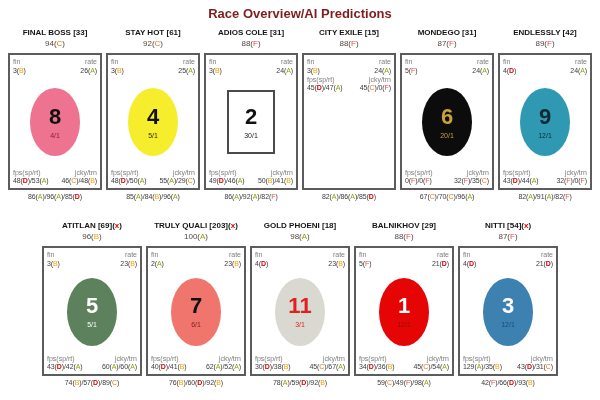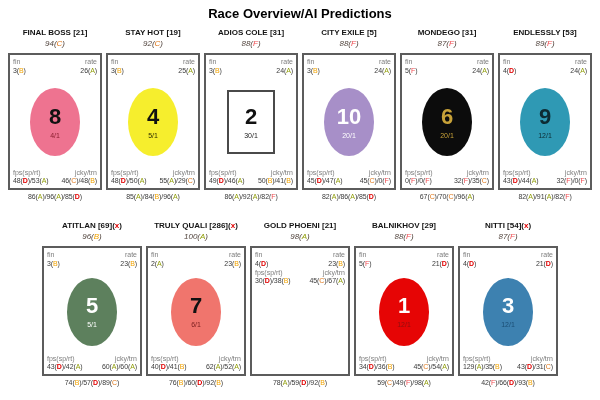--- a/index.html
+++ b/index.html
@@ -1,25 +1,25 @@
 <!DOCTYPE html>
 <html><head>
 <meta charset="utf-8">
 <style>
   html,body{margin:0;padding:0;width:600px;height:400px;overflow:hidden;background:#ffffff;
     font-family:"Liberation Sans",sans-serif;}
-  .title{ text-align:center;font-weight:bold;font-size:13px;color:#000000;padding-top:6px;}
+  .title{ text-align:center;font-weight:bold;font-size:13px;color:#7f1d1d;padding-top:6px;}
   .row{display:flex;justify-content:center;gap:4px;}
   .row-top{margin-top:5px;}
   .row-bottom{margin-top:16px;}
   .card{display:flex;flex-direction:column;align-items:center;}
   .row-top .card{width:94px;}
   .row-bottom .card{width:100px;}
   .card-name{font-size:8px;font-weight:bold;color:#141414;height:13px;display:flex;align-items:center;white-space:nowrap;}
-  .card-score{font-size:8px;color:#53463f;height:14px;font-style:italic;}
+  .card-score{font-size:8px;color:#53463f;height:14px;}
   .box{width:100%;box-sizing:border-box;border:2px solid #5c5c5c;background:#fff;
     display:flex;flex-direction:column;padding:3px 3px 2px 3px;}
   .row-top .box{height:137px;}
   .row-bottom .box{height:130px;}
   .line{display:flex;justify-content:space-between;align-items:baseline;line-height:1.25;}
   .lbl{font-size:7px;color:#7d7d7d;}
   .val{font-size:7px;color:#3a3a3a;letter-spacing:-0.1px;white-space:nowrap;}
   .mid{flex:1;display:flex;align-items:center;justify-content:center;}
   .shape{display:flex;flex-direction:column;align-items:center;justify-content:center;}
   .shape.oval{width:50px;height:68px;border-radius:50%;}
@@ -29,21 +29,21 @@
   .footer{font-size:7px;color:#3a3a3a;margin-top:3px;height:10px;letter-spacing:-0.1px;white-space:nowrap;}
 </style>
 </head>
 <body>
 
 <div class="title">Race Overview/AI Predictions</div>
 
 <div class="row row-top" id="row1">
   <div class="card">
     <div class="card-name">
-        <span class="nm">FINAL BOSS [21]</span>
+        <span class="nm">FINAL BOSS [33]</span>
         <span class="flag"></span>
       </div>
     <div class="card-score">94(<span style="color:#e0791c">C</span>)</div>
     <div class="box">
       <div class="line">
         <span class="lbl lbl-fin">fin</span>
         <span class="lbl lbl-rate">rate</span>
       </div>
       <div class="line">
         <span class="val v-fin">3(<span style="color:#f0a202">B</span>)</span>
@@ -62,21 +62,21 @@
       <div class="line">
         <span class="val v-fps">48(<span style="color:#e00000;font-weight:bold">D</span>)/53(<span style="color:#8f9c06">A</span>)</span>
         <span class="val v-jcky">46(<span style="color:#e0791c">C</span>)/48(<span style="color:#f0a202">B</span>)</span>
       </div>
     </div>
     <div class="footer">86(<span style="color:#8f9c06">A</span>)/96(<span style="color:#8f9c06">A</span>)/85(<span style="color:#e00000;font-weight:bold">D</span>)</div>
   </div>
 
   <div class="card">
     <div class="card-name">
-        <span class="nm">STAY HOT [19]</span>
+        <span class="nm">STAY HOT [61]</span>
         <span class="flag"></span>
       </div>
     <div class="card-score">92(<span style="color:#e0791c">C</span>)</div>
     <div class="box">
       <div class="line">
         <span class="lbl lbl-fin">fin</span>
         <span class="lbl lbl-rate">rate</span>
       </div>
       <div class="line">
         <span class="val v-fin">3(<span style="color:#f0a202">B</span>)</span>
@@ -128,38 +128,32 @@
       <div class="line">
         <span class="val v-fps">49(<span style="color:#e00000;font-weight:bold">D</span>)/46(<span style="color:#8f9c06">A</span>)</span>
         <span class="val v-jcky">50(<span style="color:#f0a202">B</span>)/41(<span style="color:#f0a202">B</span>)</span>
       </div>
     </div>
     <div class="footer">86(<span style="color:#8f9c06">A</span>)/92(<span style="color:#8f9c06">A</span>)/82(<span style="color:#ef4b50">F</span>)</div>
   </div>
 
   <div class="card">
     <div class="card-name">
-        <span class="nm">CITY EXILE [5]</span>
+        <span class="nm">CITY EXILE [15]</span>
         <span class="flag"></span>
       </div>
     <div class="card-score">88(<span style="color:#ef4b50">F</span>)</div>
     <div class="box">
       <div class="line">
         <span class="lbl lbl-fin">fin</span>
         <span class="lbl lbl-rate">rate</span>
       </div>
       <div class="line">
         <span class="val v-fin">3(<span style="color:#f0a202">B</span>)</span>
         <span class="val v-rate">24(<span style="color:#8f9c06">A</span>)</span>
-      </div>
-      <div class="mid">
-        <div class="shape oval" style="background: rgb(167, 143, 200);">
-          <span class="num" style="color: rgb(255, 255, 255);">10</span>
-          <span class="odds" style="color: rgb(255, 255, 255);">20/1</span>
-        </div>
       </div>
       <div class="line">
         <span class="lbl lbl-fps">fps(sp/rt)</span>
         <span class="lbl lbl-jcky">jcky/trn</span>
       </div>
       <div class="line">
         <span class="val v-fps">45(<span style="color:#e00000;font-weight:bold">D</span>)/47(<span style="color:#8f9c06">A</span>)</span>
         <span class="val v-jcky">45(<span style="color:#e0791c">C</span>)/0(<span style="color:#ef4b50">F</span>)</span>
       </div>
     </div>
@@ -194,21 +188,21 @@
       <div class="line">
         <span class="val v-fps">0(<span style="color:#ef4b50">F</span>)/0(<span style="color:#ef4b50">F</span>)</span>
         <span class="val v-jcky">32(<span style="color:#ef4b50">F</span>)/35(<span style="color:#e0791c">C</span>)</span>
       </div>
     </div>
     <div class="footer">67(<span style="color:#e0791c">C</span>)/70(<span style="color:#e0791c">C</span>)/96(<span style="color:#8f9c06">A</span>)</div>
   </div>
 
   <div class="card">
     <div class="card-name">
-        <span class="nm">ENDLESSLY [53]</span>
+        <span class="nm">ENDLESSLY [42]</span>
         <span class="flag"></span>
       </div>
     <div class="card-score">89(<span style="color:#ef4b50">F</span>)</div>
     <div class="box">
       <div class="line">
         <span class="lbl lbl-fin">fin</span>
         <span class="lbl lbl-rate">rate</span>
       </div>
       <div class="line">
         <span class="val v-fin">4(<span style="color:#e00000;font-weight:bold">D</span>)</span>
@@ -261,21 +255,21 @@
       <div class="line">
         <span class="val v-fps">43(<span style="color:#e00000;font-weight:bold">D</span>)/42(<span style="color:#8f9c06">A</span>)</span>
         <span class="val v-jcky">60(<span style="color:#8f9c06">A</span>)/60(<span style="color:#8f9c06">A</span>)</span>
       </div>
     </div>
     <div class="footer">74(<span style="color:#f0a202">B</span>)/57(<span style="color:#e00000;font-weight:bold">D</span>)/89(<span style="color:#e0791c">C</span>)</div>
   </div>
 
   <div class="card">
     <div class="card-name">
-        <span class="nm">TRULY QUALI [286]</span>
+        <span class="nm">TRULY QUALI [203]</span>
         <span class="flag">(<span style="color:#e00000">x</span>)</span>
       </div>
     <div class="card-score">100(<span style="color:#8f9c06">A</span>)</div>
     <div class="box">
       <div class="line">
         <span class="lbl lbl-fin">fin</span>
         <span class="lbl lbl-rate">rate</span>
       </div>
       <div class="line">
         <span class="val v-fin">2(<span style="color:#8f9c06">A</span>)</span>
@@ -294,32 +288,38 @@
       <div class="line">
         <span class="val v-fps">40(<span style="color:#e00000;font-weight:bold">D</span>)/41(<span style="color:#f0a202">B</span>)</span>
         <span class="val v-jcky">62(<span style="color:#8f9c06">A</span>)/52(<span style="color:#8f9c06">A</span>)</span>
       </div>
     </div>
     <div class="footer">76(<span style="color:#f0a202">B</span>)/60(<span style="color:#e00000;font-weight:bold">D</span>)/92(<span style="color:#f0a202">B</span>)</div>
   </div>
 
   <div class="card">
     <div class="card-name">
-        <span class="nm">GOLD PHOENI [21]</span>
+        <span class="nm">GOLD PHOENI [18]</span>
         <span class="flag"></span>
       </div>
     <div class="card-score">98(<span style="color:#8f9c06">A</span>)</div>
     <div class="box">
       <div class="line">
         <span class="lbl lbl-fin">fin</span>
         <span class="lbl lbl-rate">rate</span>
       </div>
       <div class="line">
         <span class="val v-fin">4(<span style="color:#e00000;font-weight:bold">D</span>)</span>
         <span class="val v-rate">23(<span style="color:#f0a202">B</span>)</span>
+      </div>
+      <div class="mid">
+        <div class="shape oval" style="background: rgb(217, 217, 210);">
+          <span class="num" style="color: rgb(224, 32, 32);">11</span>
+          <span class="odds" style="color: rgb(224, 32, 32);">3/1</span>
+        </div>
       </div>
       <div class="line">
         <span class="lbl lbl-fps">fps(sp/rt)</span>
         <span class="lbl lbl-jcky">jcky/trn</span>
       </div>
       <div class="line">
         <span class="val v-fps">30(<span style="color:#e00000;font-weight:bold">D</span>)/38(<span style="color:#f0a202">B</span>)</span>
         <span class="val v-jcky">45(<span style="color:#e0791c">C</span>)/67(<span style="color:#8f9c06">A</span>)</span>
       </div>
     </div>

